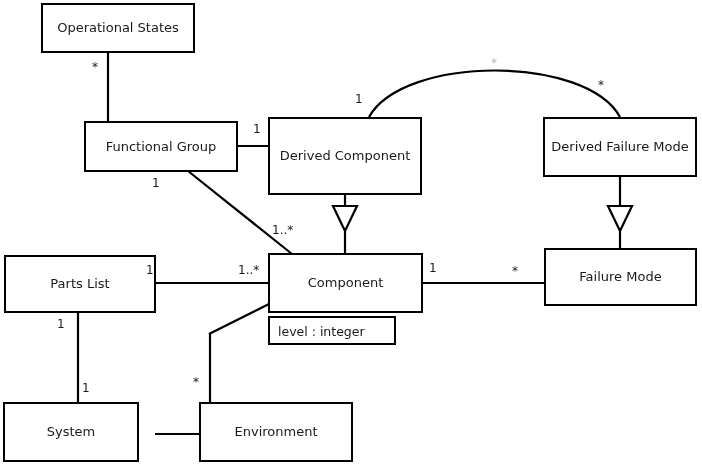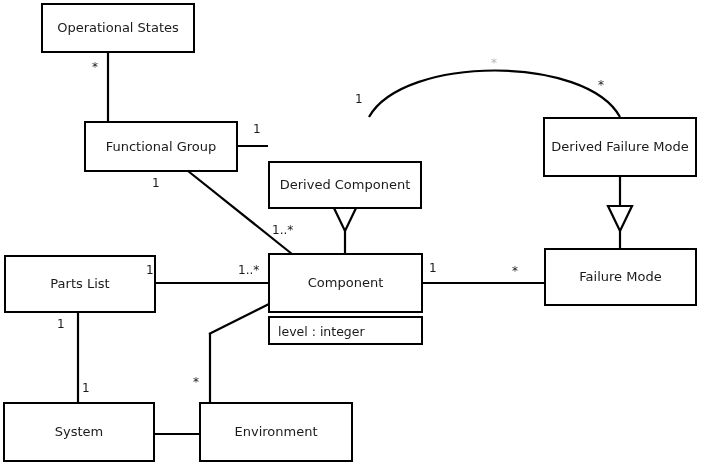--- a/index.html
+++ b/index.html
@@ -106,44 +106,44 @@
   </svg>
 
   <div class="uml-class" style="left:41px; top:3px; width:154px; height:50px;">
     <div class="uml-name">Operational States</div>
   </div>
 
   <div class="uml-class" style="left:38px; top:121px; width:154px; height:51px;margin-left:46px;">
     <div class="uml-name">Functional Group</div>
   </div>
 
-  <div class="uml-class" style="left:268px; top:117px; width:154px; height:48px;margin-top:44px;">
+  <div class="uml-class" style="left:268px; top:117px; width:154px; height:78px;">
     <div class="uml-name">Derived Component</div>
   </div>
 
   <div class="uml-class" style="left:543px; top:117px; width:154px; height:60px;padding-left:28px;">
     <div class="uml-name">Derived Failure Mode</div>
   </div>
 
   <div class="uml-class" style="left:4px; top:255px; width:152px; height:58px;">
     <div class="uml-name">Parts List</div>
   </div>
 
   <div class="uml-class" style="left:268px; top:253px; width:155px; height:60px;">
     <div class="uml-name">Component</div>
   </div>
-  <div class="uml-attr-box" style="left:268px; top:316px; width:155px; height:29px;">
+  <div class="uml-attr-box" style="left:268px; top:316px; width:128px; height:29px;">
     <div class="uml-attr">level : integer</div>
   </div>
 
   <div class="uml-class" style="left:544px; top:248px; width:153px; height:58px;">
     <div class="uml-name">Failure Mode</div>
   </div>
 
-  <div class="uml-class" style="left:3px; top:402px; width:152px; height:60px;">
+  <div class="uml-class" style="left:3px; top:402px; width:136px; height:60px;">
     <div class="uml-name">System</div>
   </div>
 
   <div class="uml-class" style="left:199px; top:402px; width:154px; height:60px;">
     <div class="uml-name">Environment</div>
   </div>
 
   <div class="mult" style="left:92px; top:61px;">*</div>
 
   <div class="mult" style="left:253px; top:123px;">1</div>

